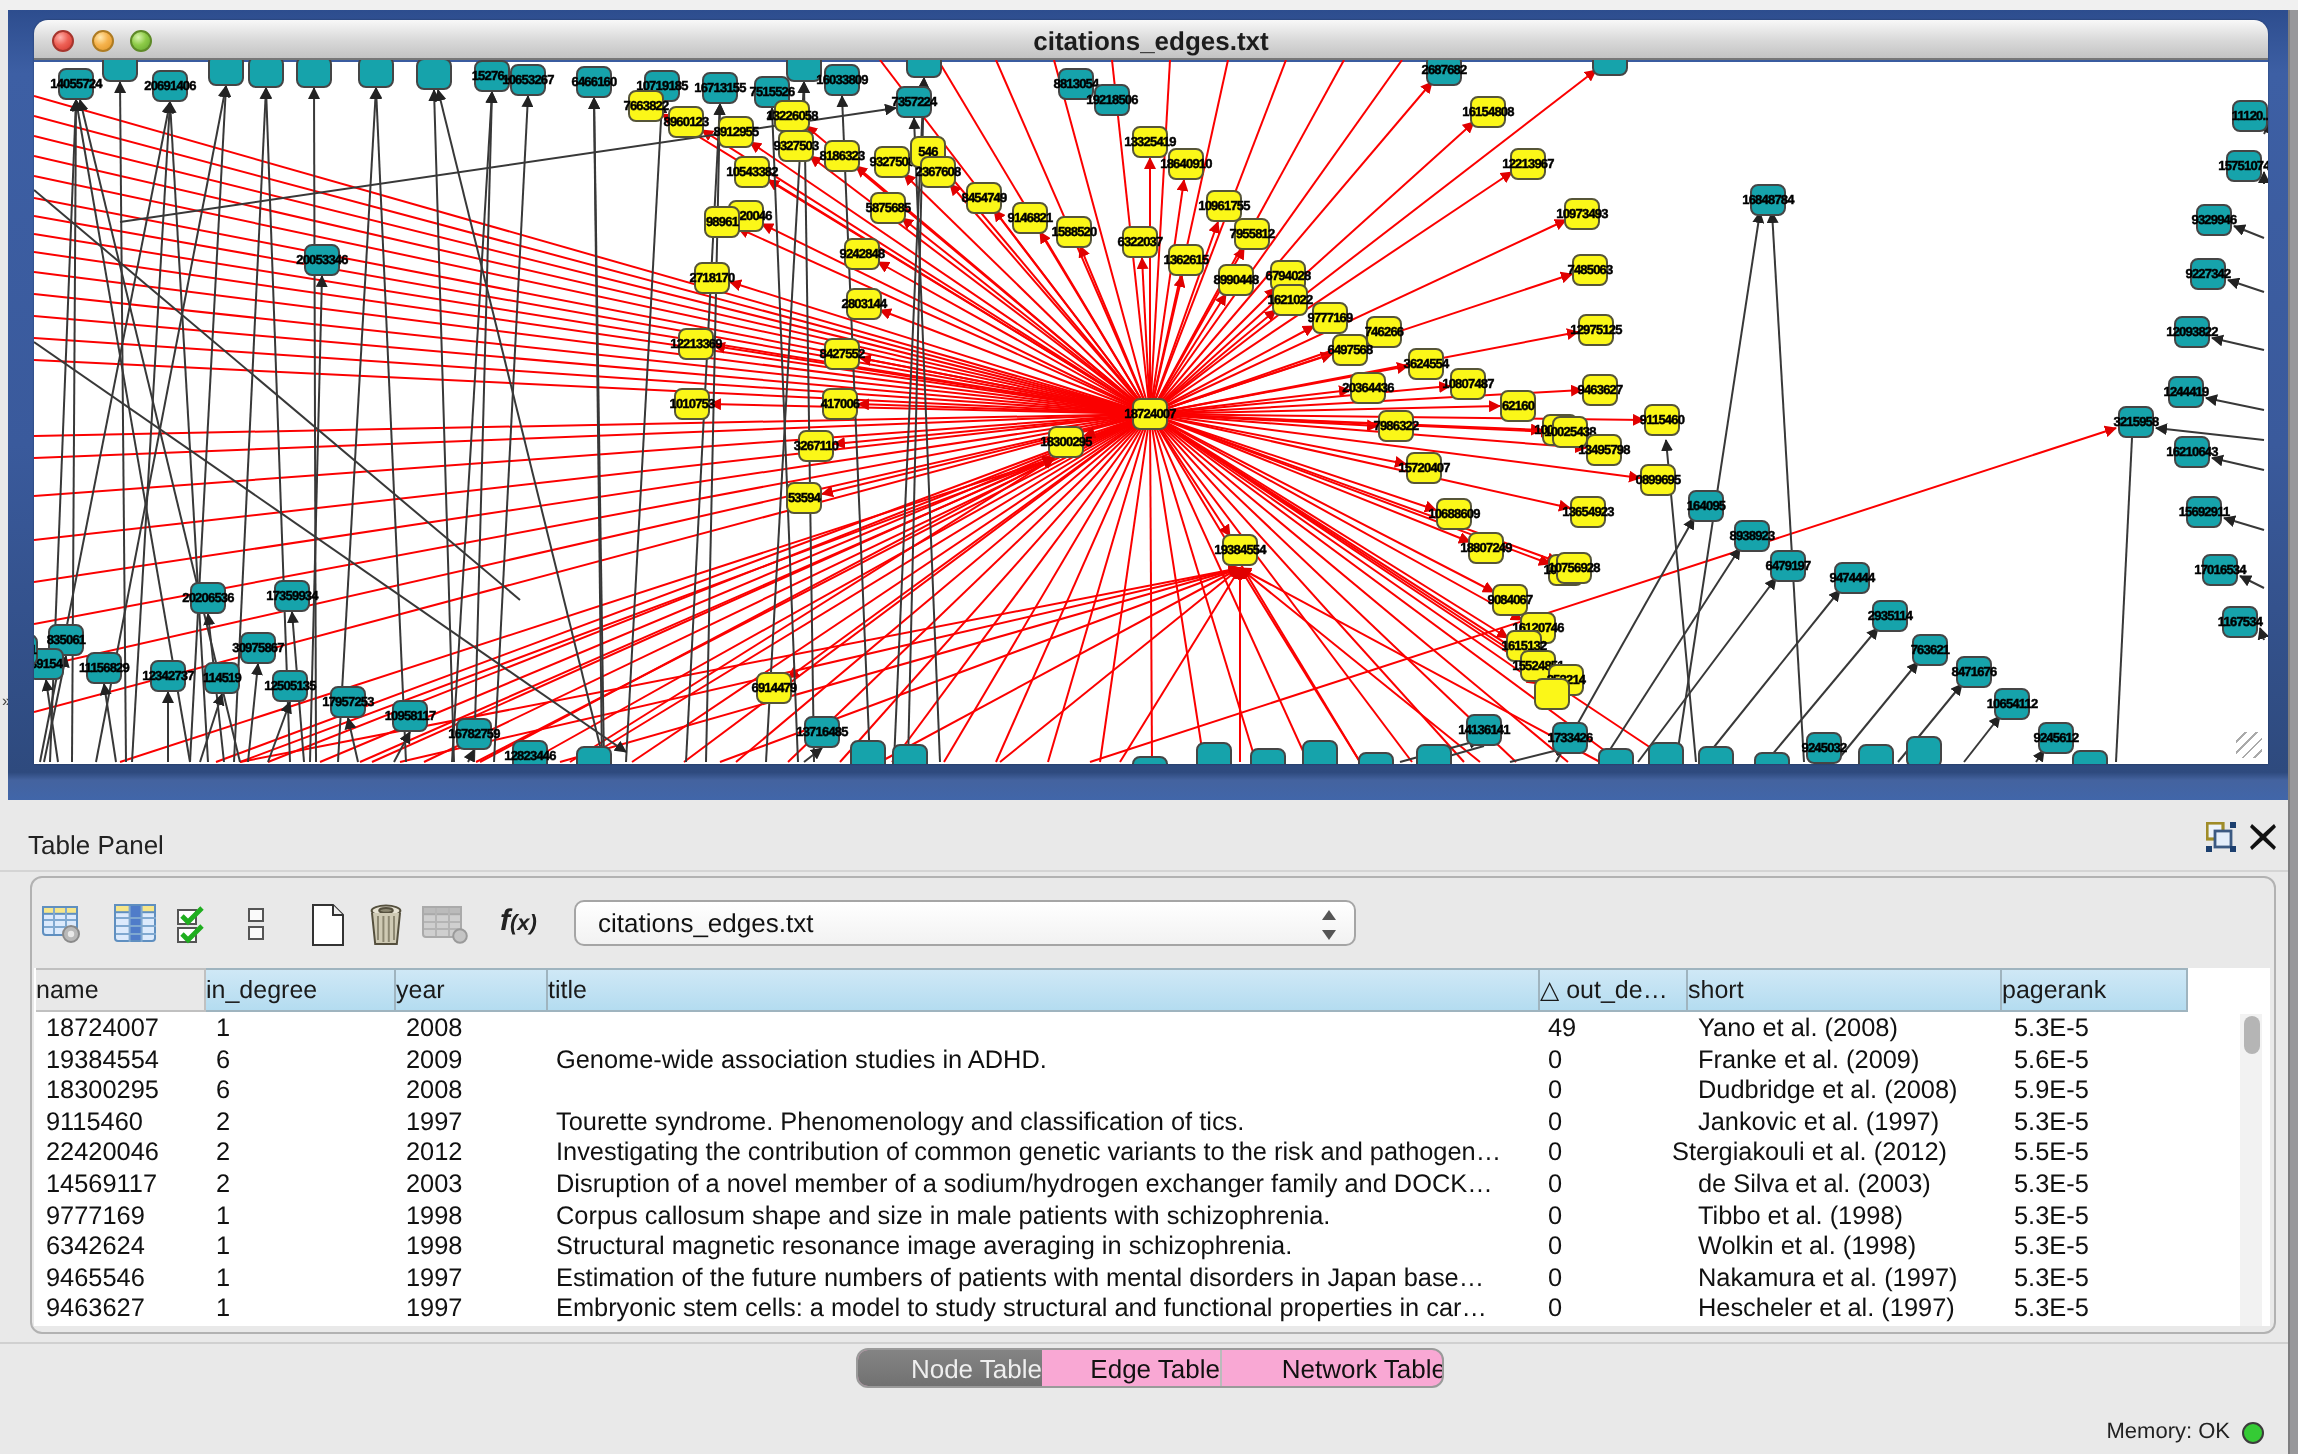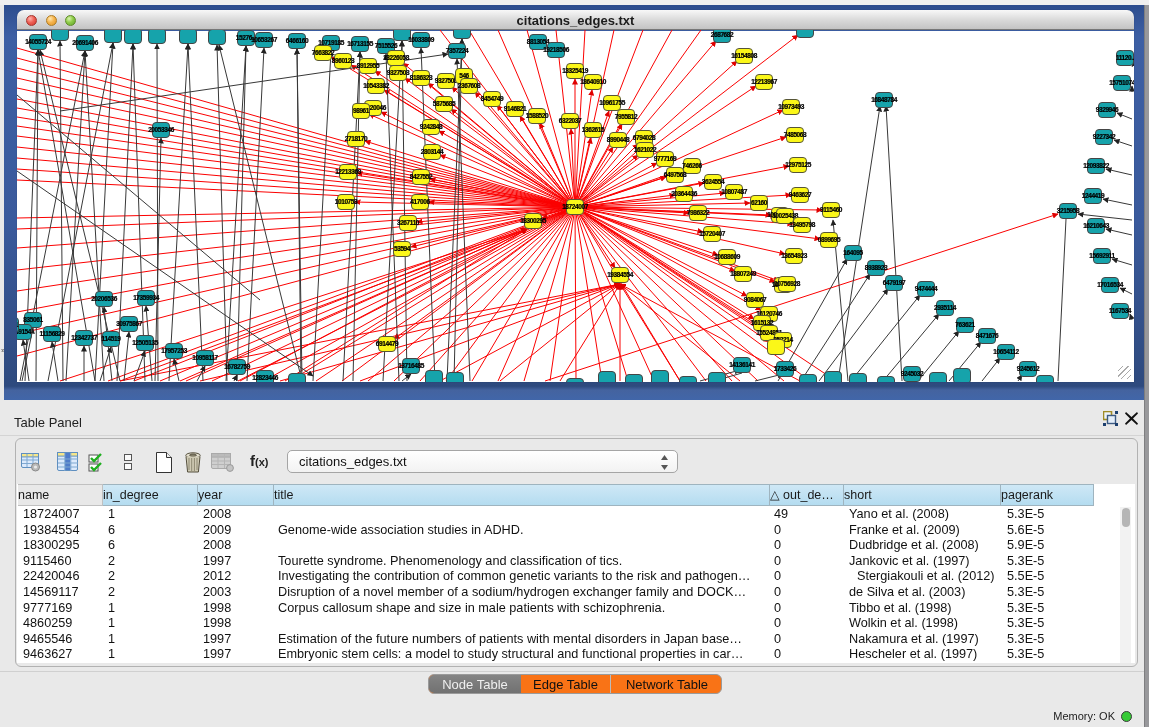--- a/index.html
+++ b/index.html
@@ -12,21 +12,21 @@
 #canvas{position:absolute;left:0;top:21px;width:1117px;height:351px;background:#fff}
 #grip{position:absolute;right:3px;bottom:3px;width:13px;height:13px;
  background:repeating-linear-gradient(135deg,transparent 0 3px,#aaa 3px 4px)}
 #tpanelbar{position:absolute;left:0;top:410px;width:1144px;height:26px;border-bottom:1px solid #d4d4d4}
 #tpanelbar span{position:absolute;left:14px;top:5px;font-size:13px;color:#222}
 #container{position:absolute;left:15px;top:438px;width:1123px;height:229px;border:1px solid #b2b2b2;border-radius:6px;background:#e9e9e9}
 #tablewrap{position:absolute;left:17px;top:484px;width:1118px;height:179px;background:#fff}
 .hd{position:absolute;top:484px;height:22px;background:linear-gradient(#cfe8f6,#b4dcf0);border:1px solid #9fb4bf;border-left:none;font-size:12.5px;color:#1a1a1a;text-align:left;line-height:21px}
 .tr{position:absolute;left:0;width:1149px;height:16px;font-size:12.7px;color:#111}
 .tr span{position:absolute;top:0;white-space:nowrap}
-#tabs{position:absolute;left:428px;top:674px;width:294px;height:20px;border:1px solid #9a9a9a;border-radius:6px;background:#f97316;overflow:hidden;font-size:13px;line-height:19px;text-align:center}
+#tabs{position:absolute;left:428px;top:674px;width:294px;height:20px;border:1px solid #9a9a9a;border-radius:6px;background:#f9a8d4;overflow:hidden;font-size:13px;line-height:19px;text-align:right}
 #seg1{position:absolute;left:0;top:0;width:92px;height:20px;background:linear-gradient(#848484,#6f6f6f);color:#efefef}
 #seg2{position:absolute;left:92px;top:0;width:90px;height:20px;color:#111;border-right:1px solid #bbb}
 #seg3{position:absolute;left:182px;top:0;width:112px;height:20px;color:#111}
 #mem{position:absolute;right:34px;top:710px;font-size:11px;color:#222}
 #memdot{position:absolute;left:1121px;top:711px;width:11px;height:11px;border-radius:50%;background:#35cb35;border:1px solid #3c3c3c}
 .icon{position:absolute;top:452px}
 #bline{position:absolute;left:0;top:671px;width:1144px;border-top:1px solid #d0d0d0}
 </style></head><body>
 <div id="topstrip"></div>
 <div style="position:absolute;left:1px;top:346px;font-size:8px;color:#444">»</div>
@@ -596,21 +596,21 @@
  <ellipse cx="10" cy="3.2" rx="3.4" ry="1.2" fill="#8d8872" stroke="#55503e"></ellipse>
  <path d="M3 4.5 L4.6 20 h10.8 L17 4.5" fill="#cfcab4" stroke="#55503e"></path>
  <path d="M6 6 v12 M8.7 6 v13 M11.4 6 v13 M14 6 v12" stroke="#8d8872" fill="none"></path>
 </svg>
 <svg class="icon" style="left:211px" width="24" height="20" viewBox="0 0 24 20">
  <rect x="0.5" y="1.5" width="19" height="15" rx="1.5" fill="#cfcfcf" stroke="#aaa"></rect>
  <rect x="0.5" y="1.5" width="19" height="3.6" fill="#bbb" stroke="#aaa"></rect>
  <path d="M7 2 v14 M13.5 2 v14 M1 9 h18 M1 12.5 h18" stroke="#b5b5b5" fill="none"></path>
  <circle cx="19" cy="16" r="3.4" fill="#c4c4c4" stroke="#9a9a9a"></circle>
 </svg>
-<div style="position:absolute;left:250px;top:452px;font-size:15px;font-weight:bold;color:#222">f<span style="font-size:11px">(x)</span></div>
+<div style="position:absolute;left:250px;top:452px;font-size:15px;font-style:italic;font-weight:bold;color:#222">f<span style="font-size:11px">(x)</span></div>
 <div style="position:absolute;left:287px;top:450px;width:391px;height:23px;background:linear-gradient(#fff,#f2f2f2);border:1px solid #a5a5a5;border-radius:5px">
  <span style="position:absolute;left:11px;top:3px;font-size:13px;color:#111">citations_edges.txt</span>
  <svg style="position:absolute;right:8px;top:4px" width="9" height="15" viewBox="0 0 9 15">
   <path d="M4.5 0 L8 5 H1 z" fill="#555"></path>
       <path d="M4.5 15 L1 10 H8 z" fill="#555"></path>
     </svg>
 </div>
 <div id="tablewrap"></div>
 <div class="hd" style="left:18px;width:85px;background:#e8e8e8;border-color:#c0c0c0">name</div>
 <div class="hd" style="left:103px;width:95px">in_degree</div>
@@ -652,21 +652,21 @@
     <span style="left:774px">0</span>
     <span style="left:849px">Jankovic et al. (1997)</span>
 <span style="left:1007px">5.3E-5</span>
   </div>
 <div class="tr" style="top:569.4px">
 <span style="left:23px">22420046</span>
     <span style="left:108px">2</span>
     <span style="left:203px">2012</span>
 <span style="left:278px">Investigating the contribution of common genetic variants to the risk and pathogen…</span>
     <span style="left:774px">0</span>
-    <span style="left:857px">Stergiakouli et al. (2012)</span>
+    <span style="left:836px">Stergiakouli et al. (2012)</span>
 <span style="left:1007px">5.5E-5</span>
   </div>
 <div class="tr" style="top:585.0px">
 <span style="left:23px">14569117</span>
     <span style="left:108px">2</span>
     <span style="left:203px">2003</span>
 <span style="left:278px">Disruption of a novel member of a sodium/hydrogen exchanger family and DOCK…</span>
     <span style="left:774px">0</span>
     <span style="left:849px">de Silva et al. (2003)</span>
 <span style="left:1007px">5.3E-5</span>
@@ -674,23 +674,24 @@
 <div class="tr" style="top:600.6px">
 <span style="left:23px">9777169</span>
     <span style="left:108px">1</span>
     <span style="left:203px">1998</span>
 <span style="left:278px">Corpus callosum shape and size in male patients with schizophrenia.</span>
     <span style="left:774px">0</span>
     <span style="left:849px">Tibbo et al. (1998)</span>
 <span style="left:1007px">5.3E-5</span>
   </div>
 <div class="tr" style="top:616.2px">
-<span style="left:23px">4860259</span>
+<span style="left:23px">6342624</span>
     <span style="left:108px">1</span>
     <span style="left:203px">1998</span>
+<span style="left:278px">Structural magnetic resonance image averaging in schizophrenia.</span>
     <span style="left:774px">0</span>
     <span style="left:849px">Wolkin et al. (1998)</span>
 <span style="left:1007px">5.3E-5</span>
   </div>
 <div class="tr" style="top:631.8px">
 <span style="left:23px">9465546</span>
     <span style="left:108px">1</span>
     <span style="left:203px">1997</span>
 <span style="left:278px">Estimation of the future numbers of patients with mental disorders in Japan base…</span>
     <span style="left:774px">0</span>

